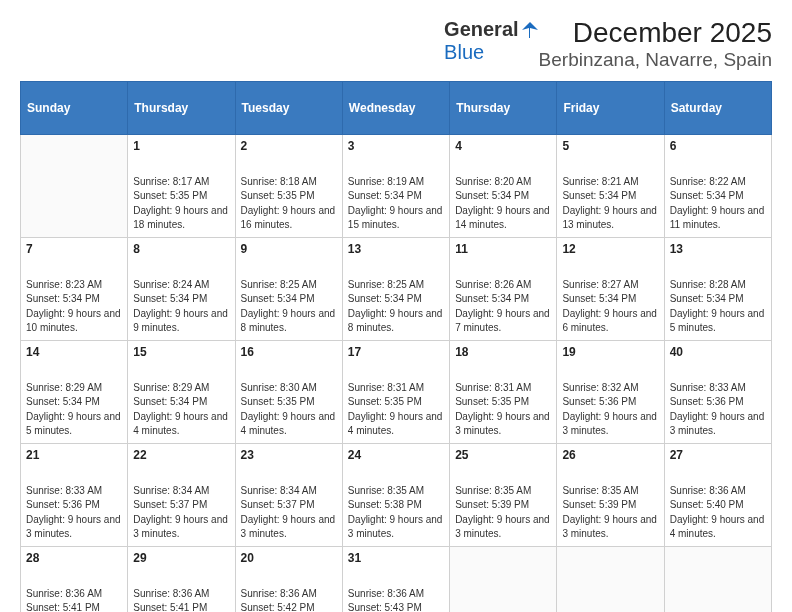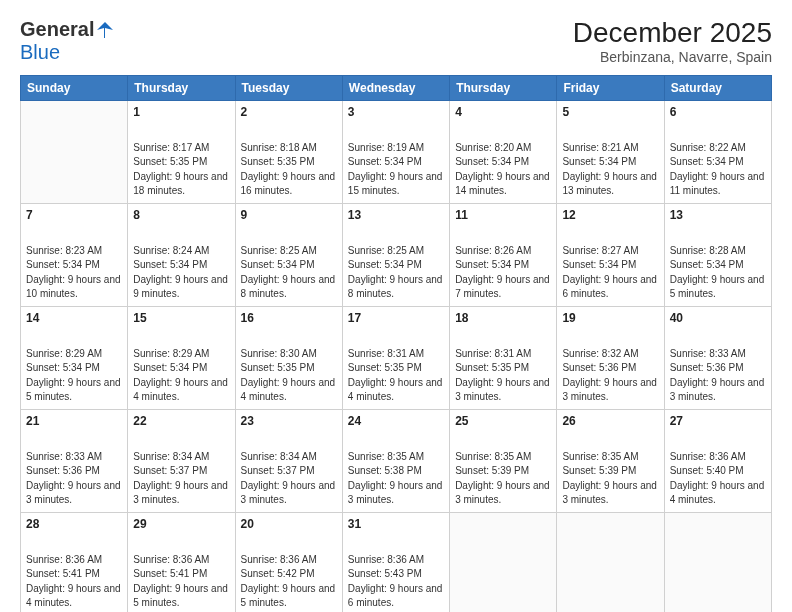--- a/index.html
+++ b/index.html
@@ -9,20 +9,21 @@
       background: #fff;
       font-family: Arial, sans-serif;
       overflow: hidden;
     }
     .page {
       width: 792px;
       height: 612px;
       padding: 18px 20px 14px 20px;
       display: flex;
       flex-direction: column;
+      align-items: flex-end;
     }
     .header {
       display: flex;
       align-items: flex-start;
       justify-content: space-between;
       margin-bottom: 10px;
     }
     .logo {
       display: flex;
       flex-direction: column;
@@ -50,34 +51,34 @@
     .title-section {
       text-align: right;
     }
     .month-title {
       font-size: 28px;
       font-weight: normal;
       color: #222;
       line-height: 1.1;
     }
     .location {
-      font-size: 14px;
+      font-size: 19px;
       color: #555;
     }
     .calendar {
       width: 100%;
       border-collapse: collapse;
       flex: 1;
     }
     .calendar thead tr th {
       background-color: #3a7abf;
       color: #fff;
       font-size: 12px;
       font-weight: bold;
-      padding: 5px 6px;
+      padding: 19px 6px;
       text-align: left;
       border: 1px solid #2e6aad;
     }
     .calendar tbody tr td {
       border: 1px solid #d0d0d0;
       vertical-align: top;
       padding: 4px 5px;
       font-size: 10px;
       color: #333;
       width: 107px;

